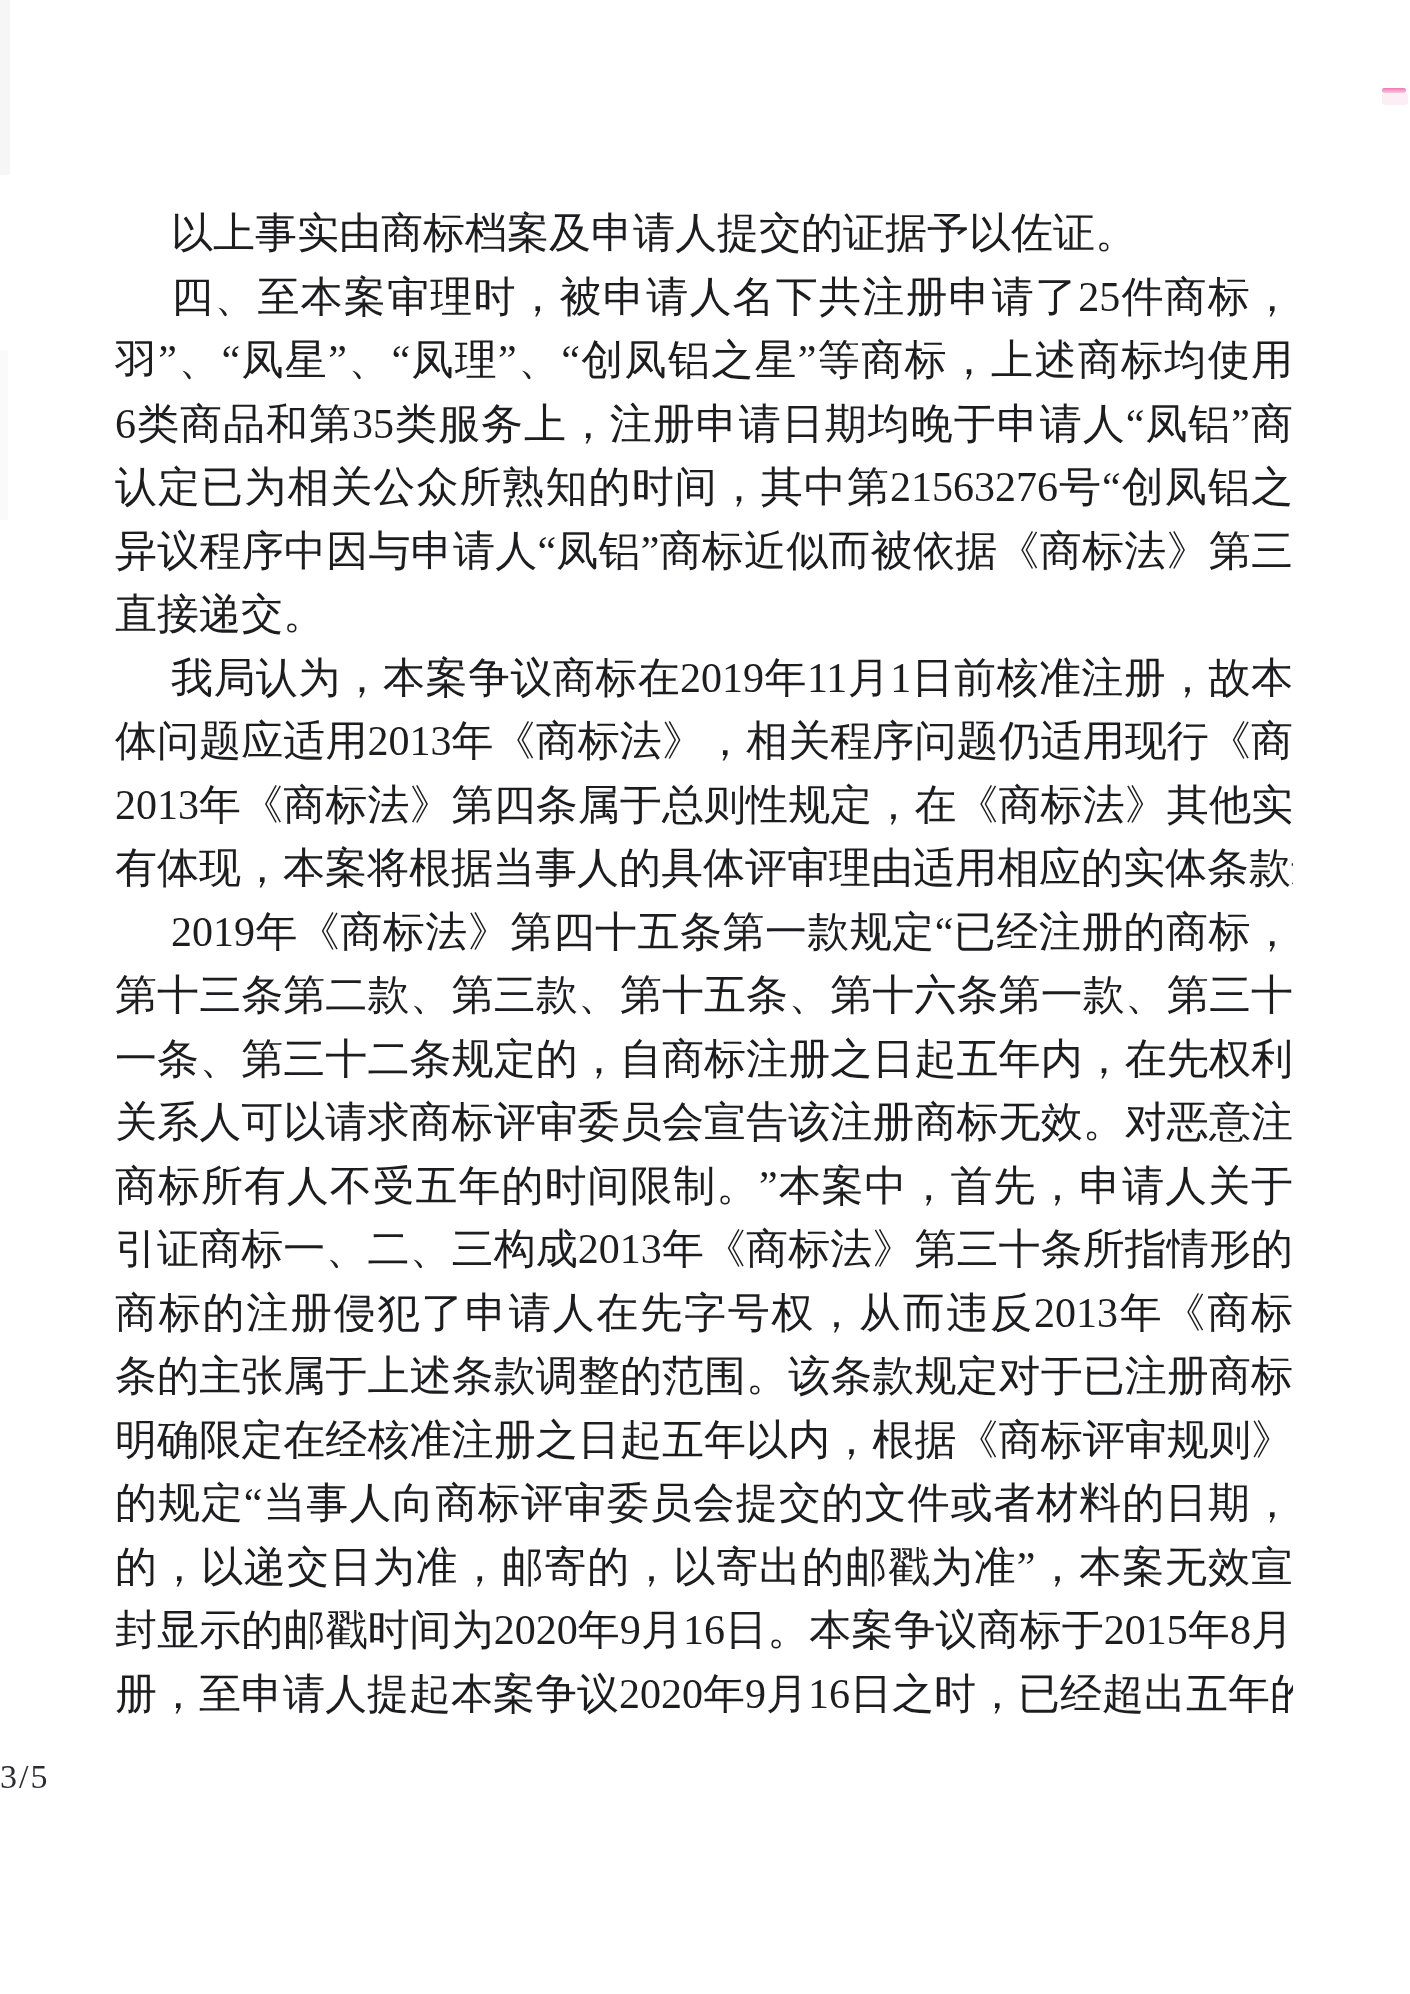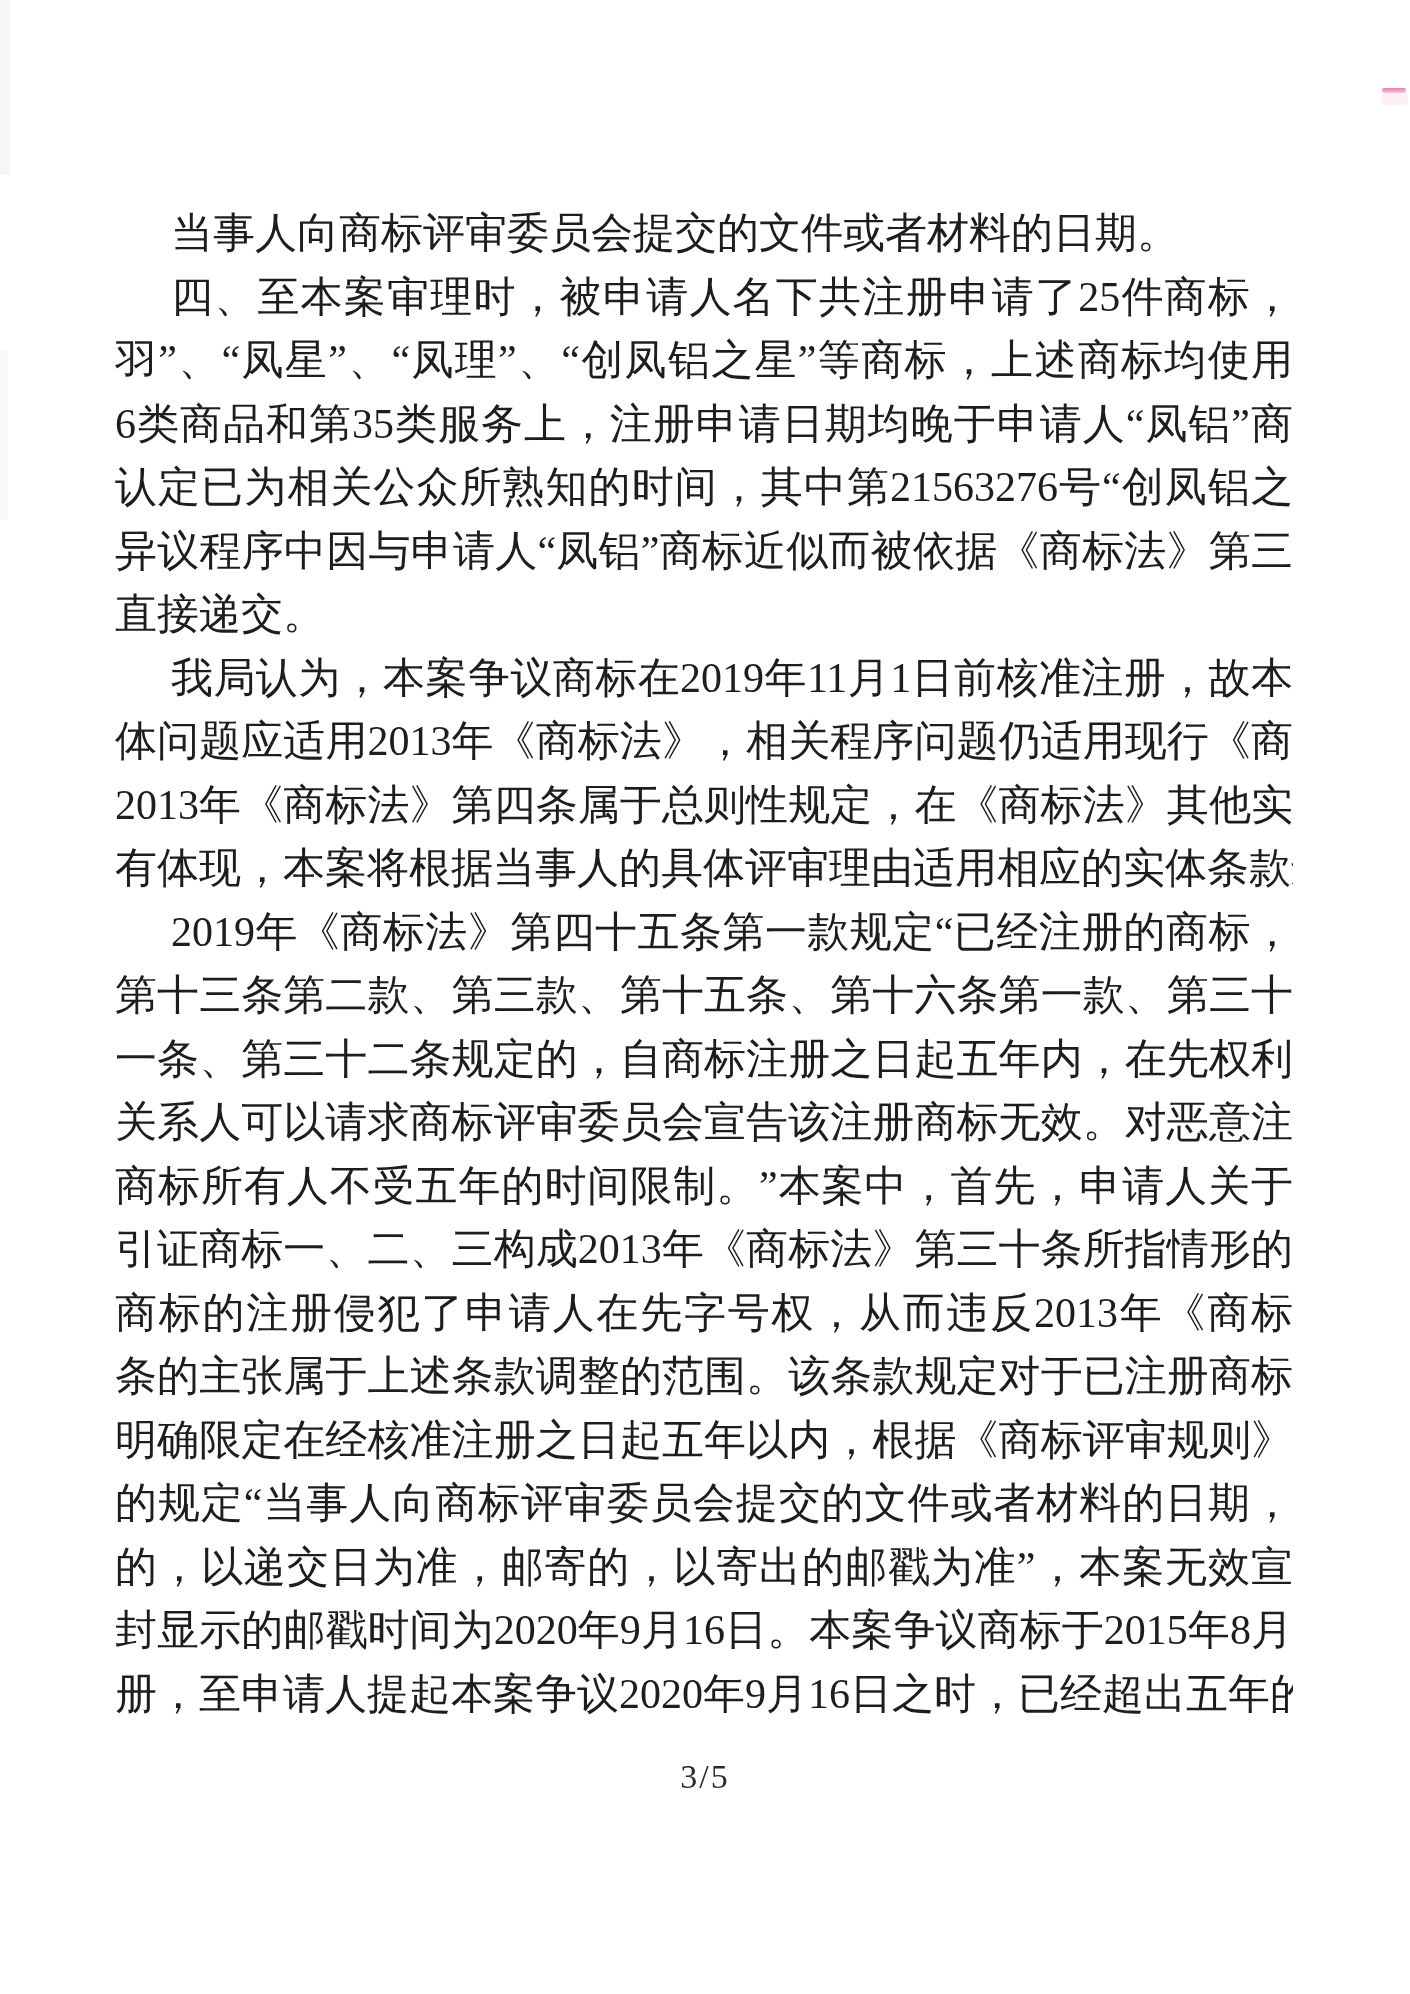--- a/index.html
+++ b/index.html
@@ -72,37 +72,36 @@
   .line.indent {
     padding-left: 56px;
     width: 1122px;
   }
   
   .footer {
     position: absolute;
     left: 0;
     top: 1758px;
     width: 1410px;
-    text-align: center;
     font-size: 34px;
     color: #2a2a33;
     letter-spacing: 2px;
   }
 </style>
 </head>
 <body>
 
 <div class="page">
   <div class="edge-artifact a1"></div>
   <div class="edge-artifact a2"></div>
   <div class="pink-mark-haze"></div>
   <div class="pink-mark"></div>
 
   <div id="text-block">
-      <div class="line indent">当事人向商标评审委员会提交的文件或者材料的日期。</div>
+      <div class="line indent">以上事实由商标档案及申请人提交的证据予以佐证。</div>
       <div class="line indent stretch">四、至本案审理时，被申请人名下共注册申请了25件商标，包括“凤</div>
       <div class="line stretch">羽”、“凤星”、“凤理”、“创凤铝之星”等商标，上述商标均使用在第</div>
       <div class="line stretch">6类商品和第35类服务上，注册申请日期均晚于申请人“凤铝”商标被我局</div>
       <div class="line stretch">认定已为相关公众所熟知的时间，其中第21563276号“创凤铝之星”商标在</div>
       <div class="line stretch">异议程序中因与申请人“凤铝”商标近似而被依据《商标法》第三十条不予</div>
       <div class="line">直接递交。</div>
       <div class="line indent stretch">我局认为，本案争议商标在2019年11月1日前核准注册，故本案有关实</div>
       <div class="line stretch">体问题应适用2013年《商标法》，相关程序问题仍适用现行《商标法》。</div>
       <div class="line stretch">2013年《商标法》第四条属于总则性规定，在《商标法》其他实体条款中已</div>
       <div class="line">有体现，本案将根据当事人的具体评审理由适用相应的实体条款进行审理。</div>

